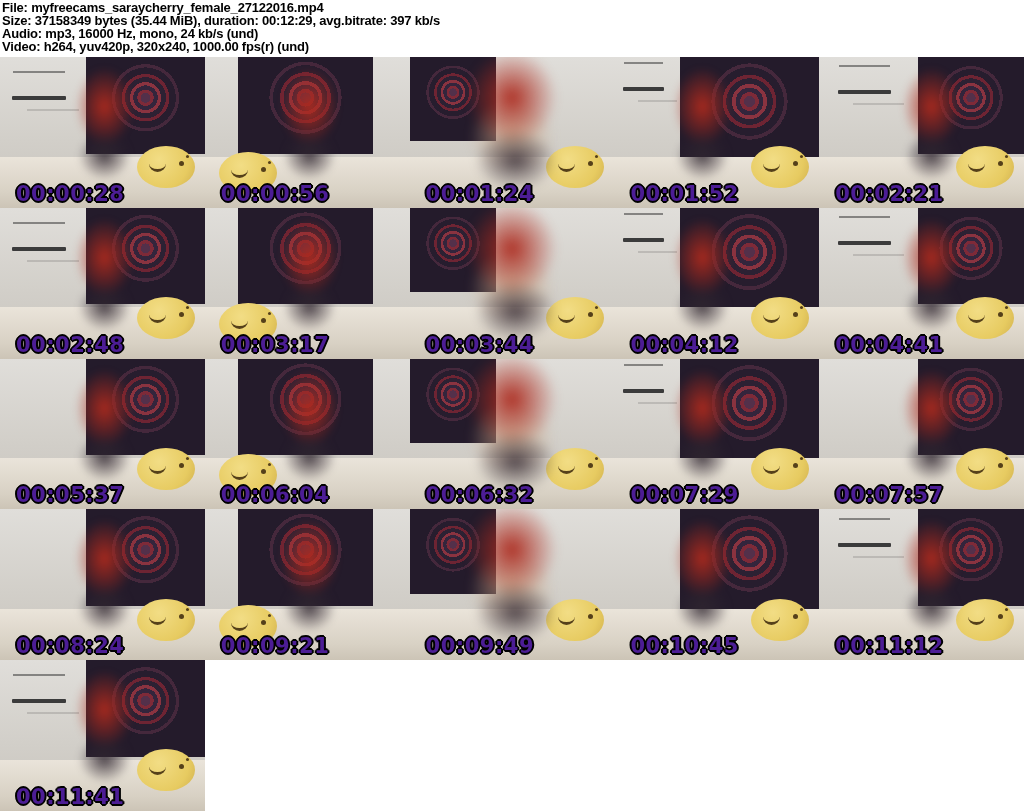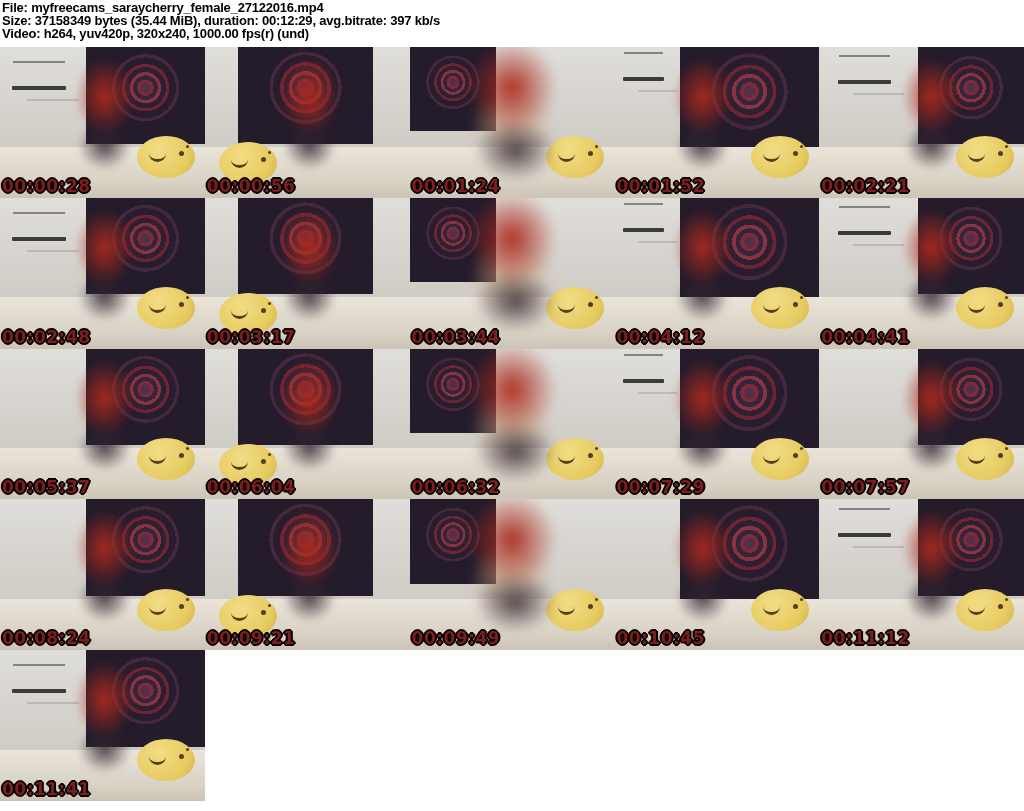--- a/index.html
+++ b/index.html
@@ -6,21 +6,21 @@
   body {
     width: 1024px; height: 811px;
     background: #ffffff;
     font-family: "Liberation Sans", sans-serif;
     overflow: hidden;
   }
 
   
   .header {
     box-sizing: border-box;
-    height: 47px;
+    height: 57px;
     padding: 1px 0 0 2px;
     background: #ffffff;
   }
   .header .line {
     font-size: 13px;
     line-height: 13px;
     font-weight: bold;
     color: #000000;
     letter-spacing: -0.2px;
     white-space: nowrap;
@@ -103,36 +103,37 @@
   }
   .thumb:nth-child(5n+4) .tapestry { width: 68%; height: 70%; }
   .thumb:nth-child(5n+4) .shelf   { left: 4%; top: 20%; width: 20%; }
   .thumb:nth-child(5n+4) .blob    { left: 12%; }
   .thumb:nth-child(5n+5) .tapestry { width: 52%; }
   .thumb:nth-child(5n+5) .shelf   { left: 9%; top: 22%; }
   .thumb:nth-child(5n+5) .blob    { left: 24%; }
 
   
   .ts {
-    position: absolute; left: 2px; bottom: 2px;
+    position: absolute; left: 16px; bottom: 2px;
     font-family: "DejaVu Sans", sans-serif;
-    font-size: 17px; font-weight: bold;
+    font-size: 21px; font-weight: bold;
     letter-spacing: 0.5px;
-    color: #7f1d1d;
+    color: #4c1d95;
     text-shadow:
       -2px 0 0 #000, 2px 0 0 #000, 0 -2px 0 #000, 0 2px 0 #000,
       -1px -1px 0 #000, 1px -1px 0 #000, -1px 1px 0 #000, 1px 1px 0 #000;
   }
 </style>
 </head>
 <body>
 
 <div class="header">
   <div class="line">File: myfreecams_saraycherry_female_27122016.mp4</div>
   <div class="line">Size: 37158349 bytes (35.44 MiB), duration: 00:12:29, avg.bitrate: 397 kb/s</div>
+  <div class="line">Audio: mp3, 16000 Hz, mono, 24 kb/s (und)</div>
   <div class="line">Video: h264, yuv420p, 320x240, 1000.00 fps(r) (und)</div>
 </div>
 
 <div class="grid">
 
   <figure class="thumb">
     <span class="scene">
         <i class="wall"></i>
         <i class="tapestry"></i>
         <i class="shelf"></i>

